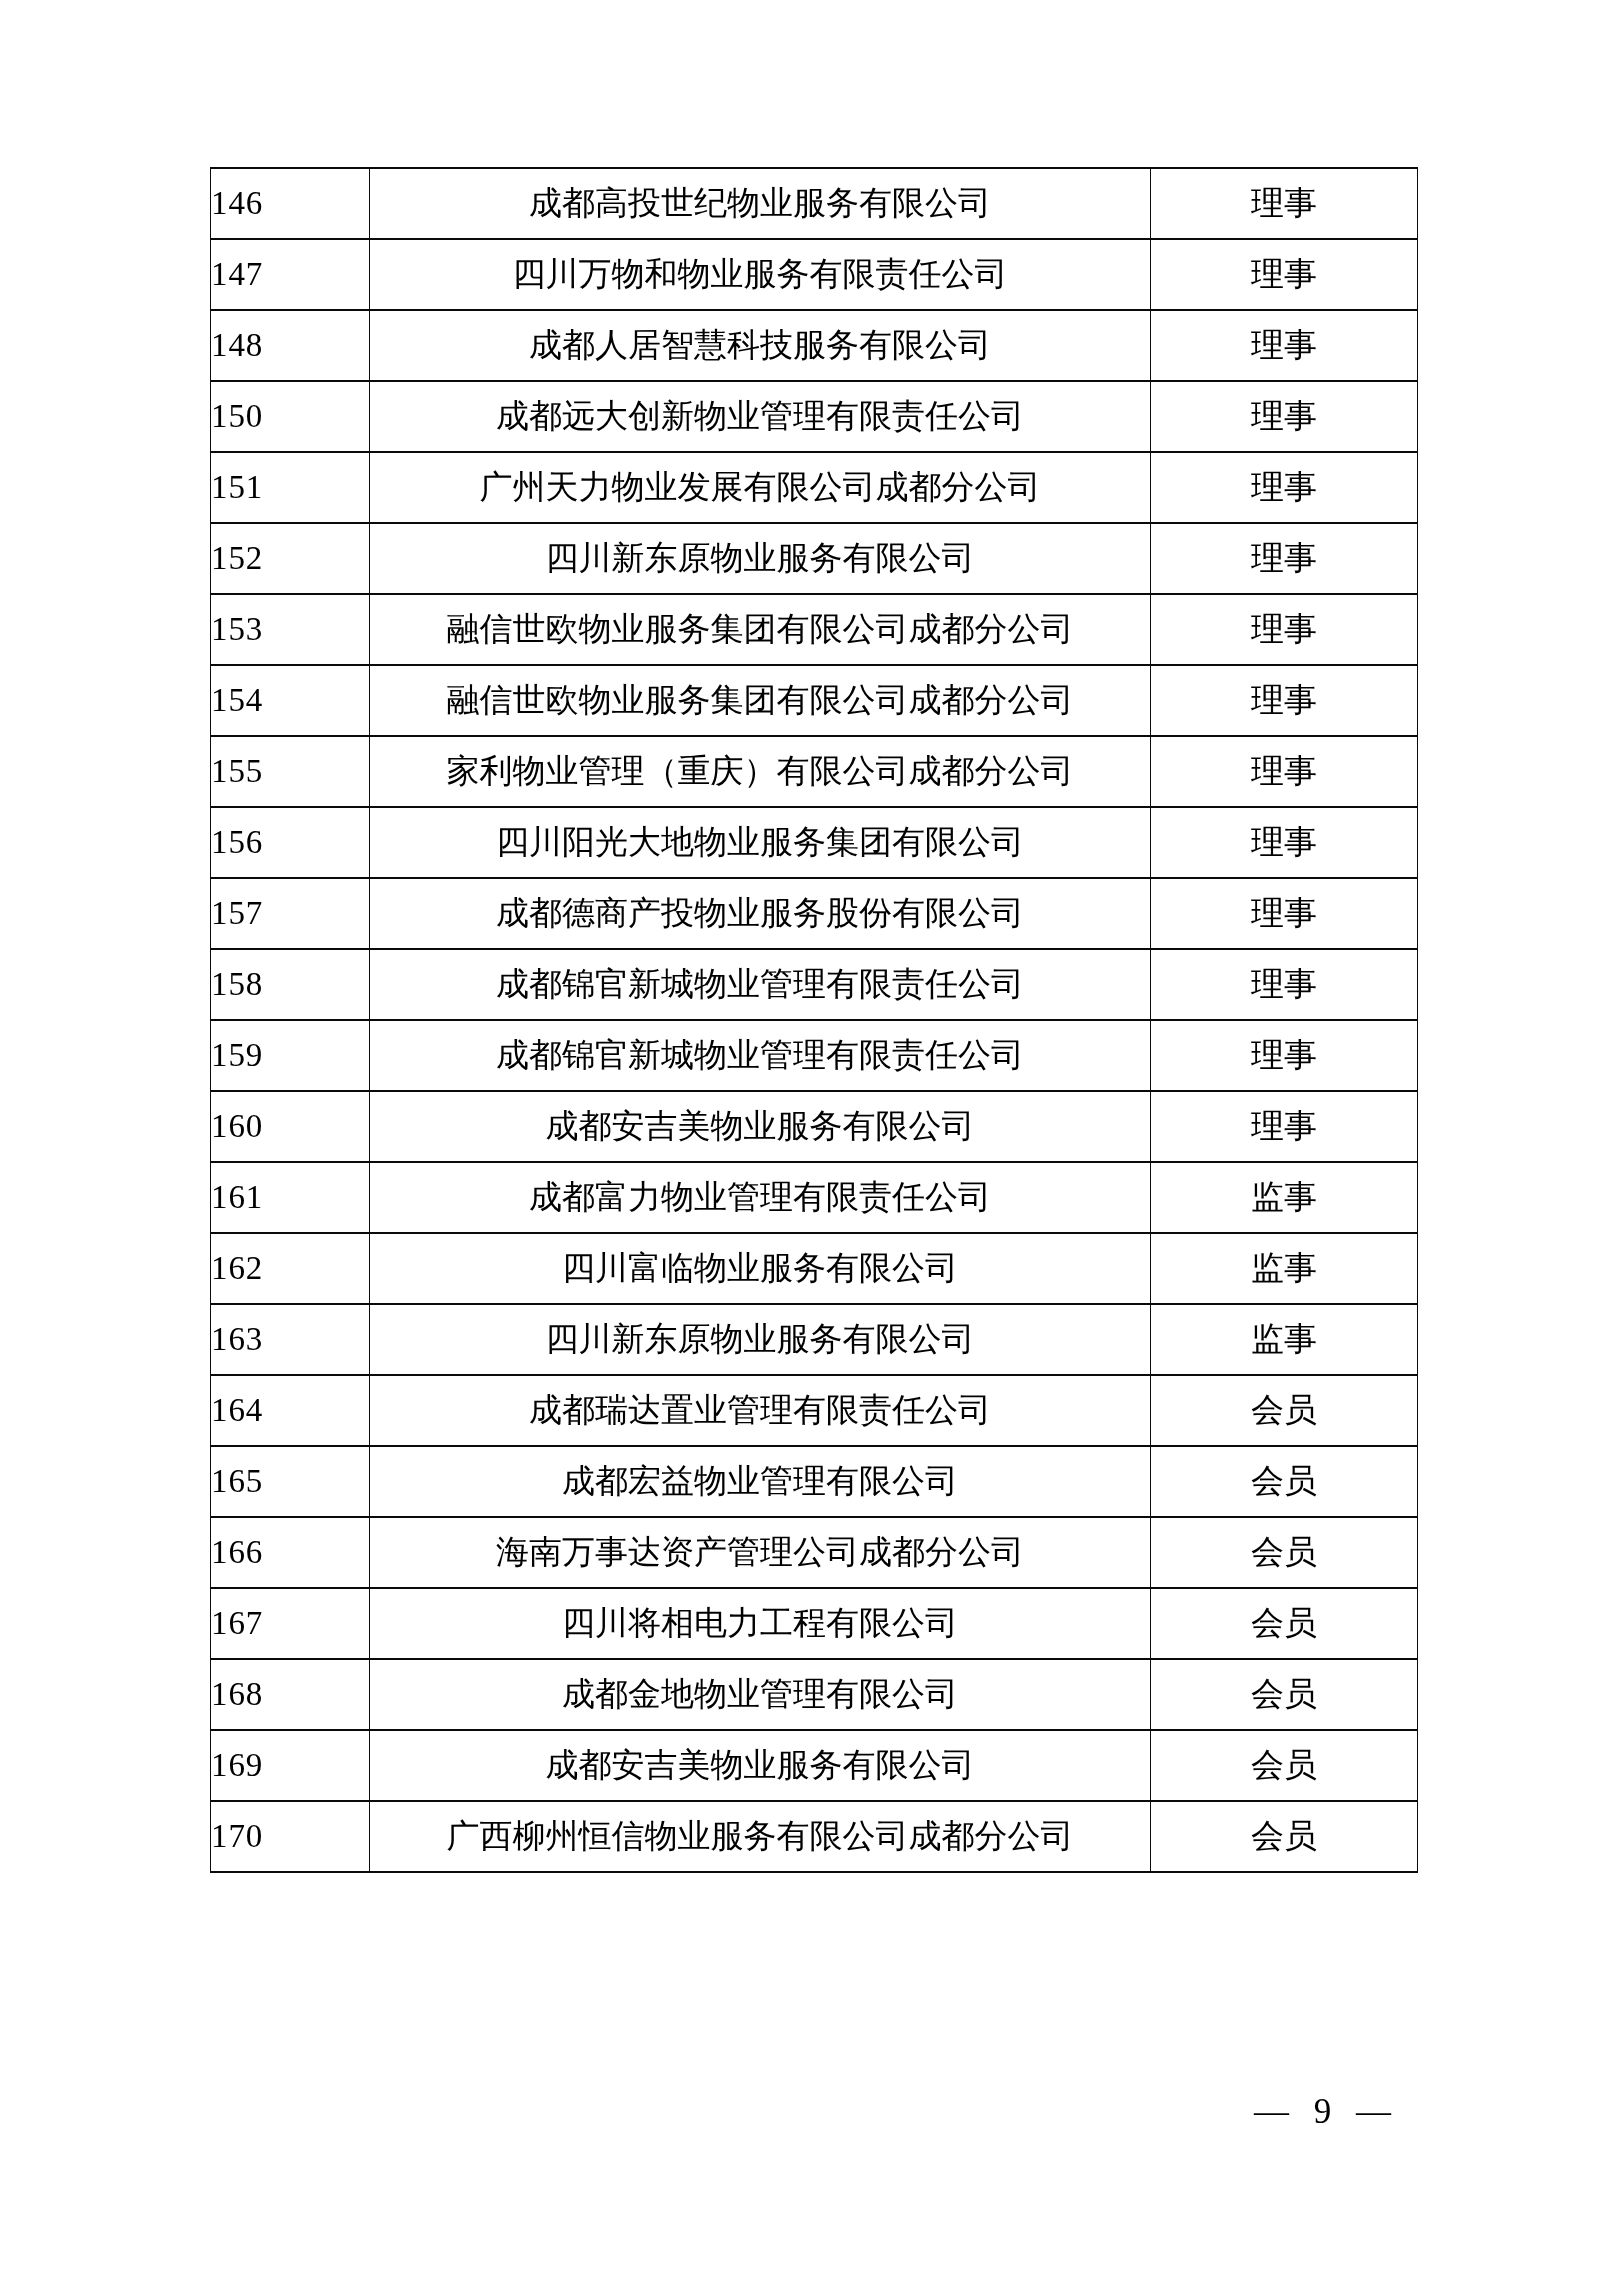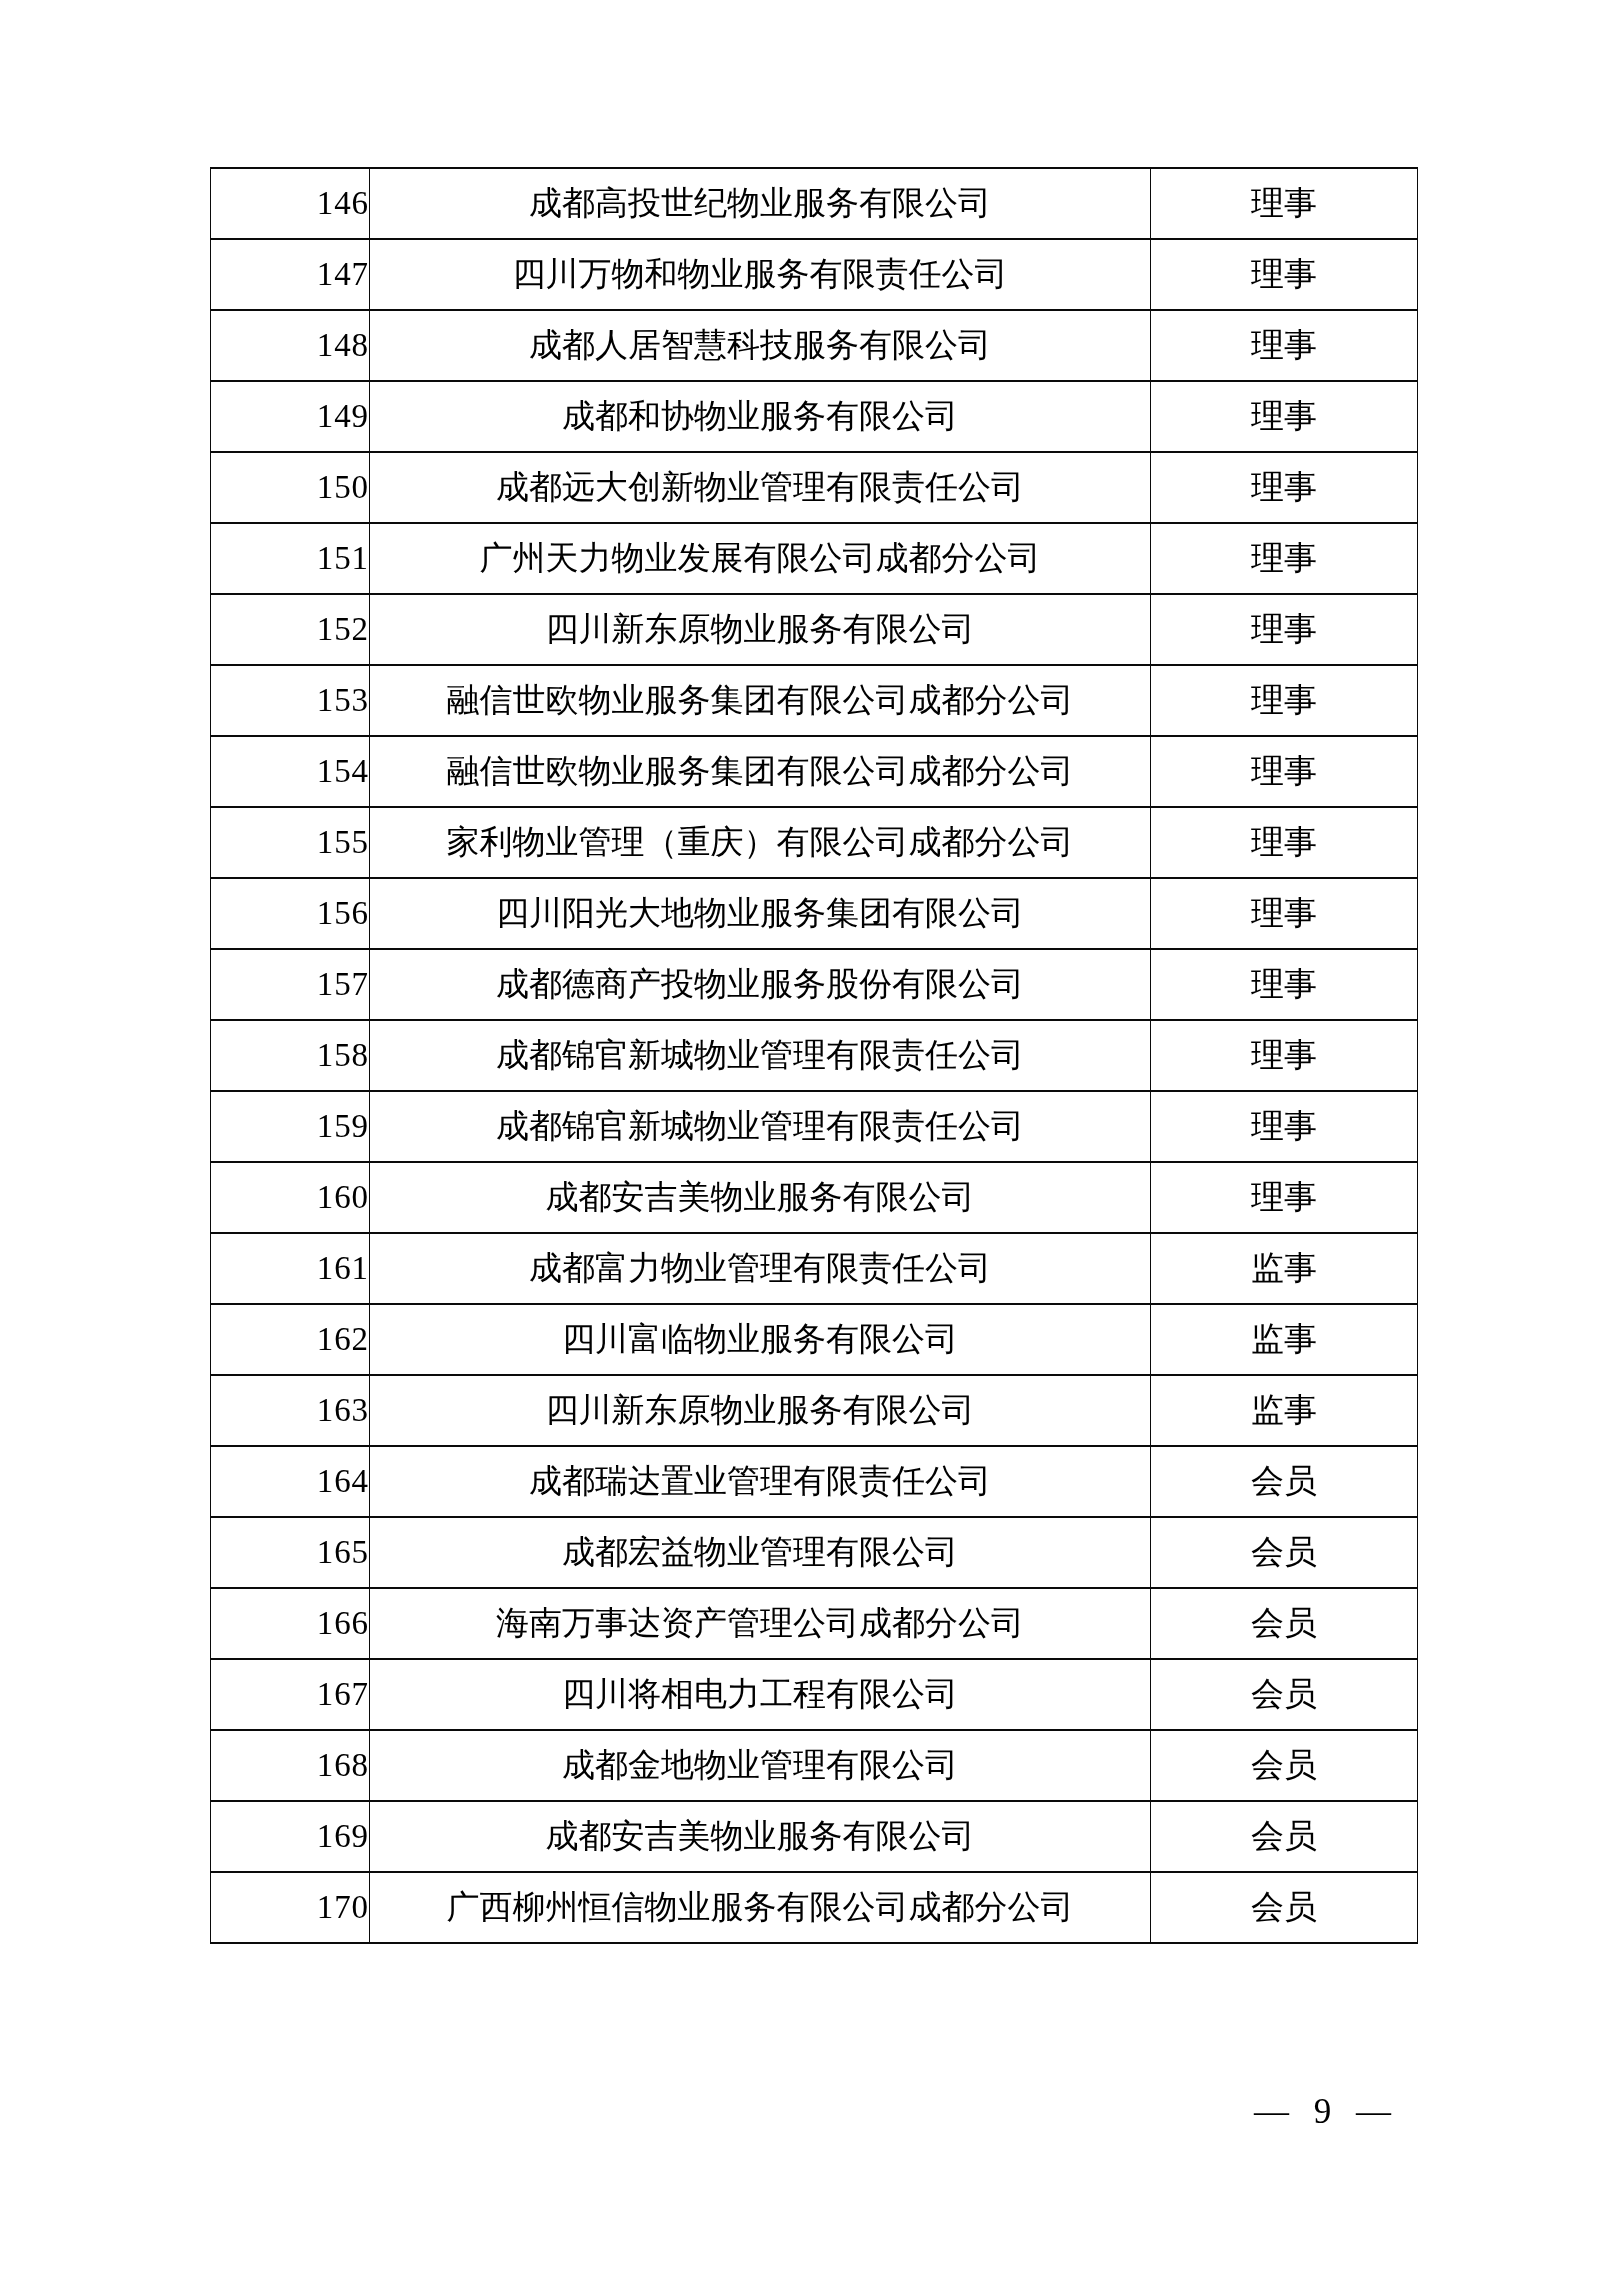--- a/index.html
+++ b/index.html
@@ -34,21 +34,21 @@
     border-bottom: 2.6px solid #0a0a0a;
     font-size: 33px;
     line-height: 1.15;
     vertical-align: middle;
     padding: 0;
     overflow: hidden;
     white-space: nowrap;
   }
   td.cell-num {
     width: 158px;
-    text-align: right;
+    text-align: left;
     font-size: 32px;
     letter-spacing: 0.9px;
   }
   td.cell-company {
     width: 780px;
     text-align: center;
     padding-left: 7px;
   }
   td.cell-role {
     width: 266px;
@@ -81,25 +81,20 @@
       <td class="cell-company">四川万物和物业服务有限责任公司</td>
       <td class="cell-role">理事</td>
     </tr>
 
     <tr>
       <td class="cell-num">148</td>
       <td class="cell-company">成都人居智慧科技服务有限公司</td>
       <td class="cell-role">理事</td>
     </tr>
 
-    <tr>
-      <td class="cell-num">149</td>
-      <td class="cell-company">成都和协物业服务有限公司</td>
-      <td class="cell-role">理事</td>
-    </tr>
 
     <tr>
       <td class="cell-num">150</td>
       <td class="cell-company">成都远大创新物业管理有限责任公司</td>
       <td class="cell-role">理事</td>
     </tr>
 
     <tr>
       <td class="cell-num">151</td>
       <td class="cell-company">广州天力物业发展有限公司成都分公司</td>

